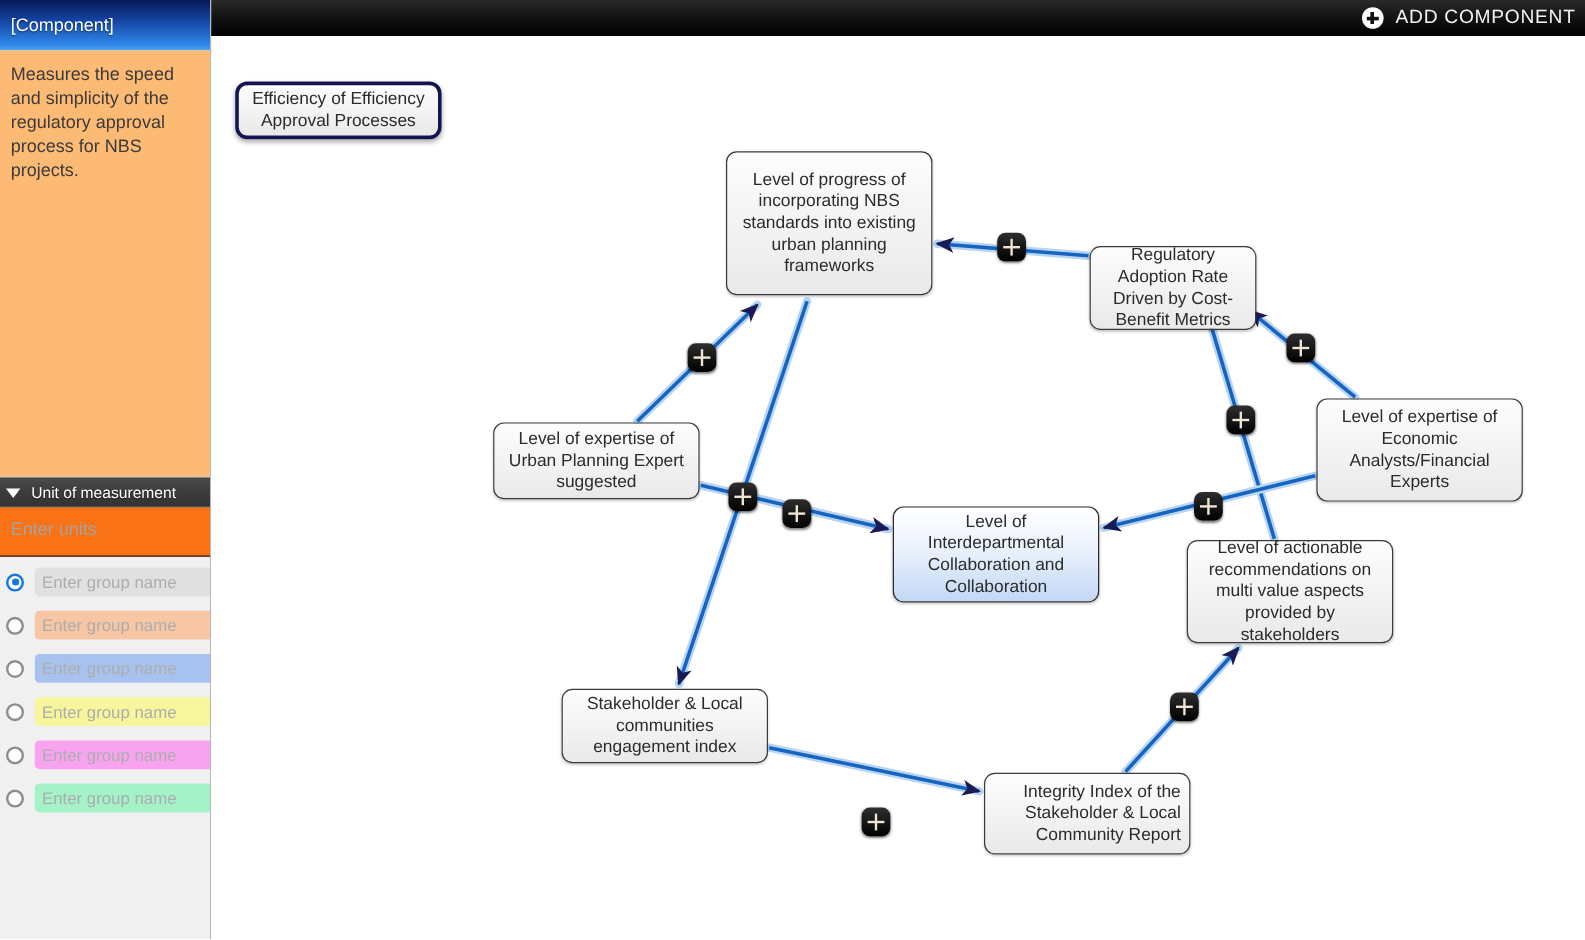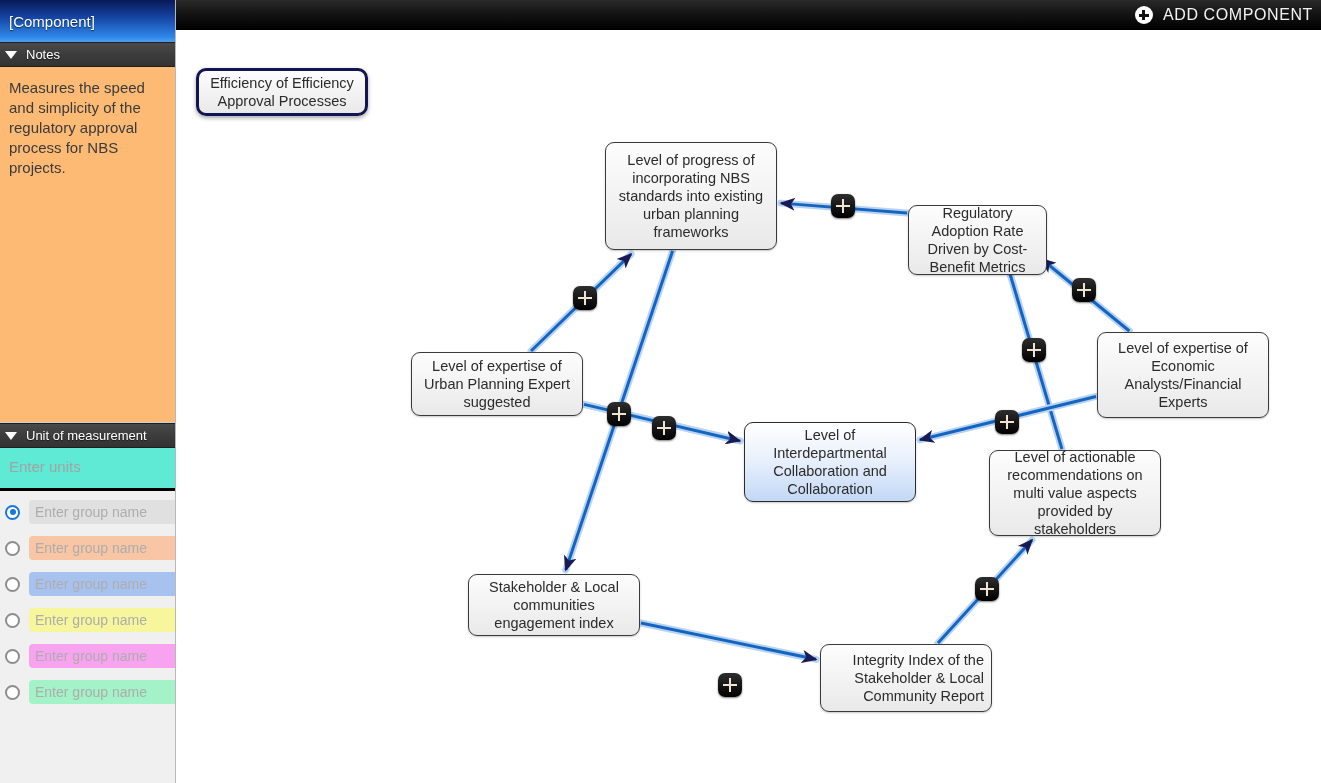--- a/index.html
+++ b/index.html
@@ -106,23 +106,23 @@
     background: #fdba74;
     padding: 11px 10px 14px 9px;
     color: #3b3b3b;
     font-size: 15px;
     line-height: 20px;
     min-height: 356px;
     box-sizing: border-box;
     border-bottom: 1px solid #cfcfcf;
   }
   #units-body {
-    background: #5eead4;
+    background: #f97316;
     padding: 10px 9px 12px 9px;
-    border-bottom: 3px solid #000000;
+    border-bottom: 1px solid #000000;
   }
   #units-input {
     width: 100%;
     border: none;
     outline: none;
     background: transparent;
     font-size: 15px;
     color: #333;
     font-family: "Liberation Sans", sans-serif;
     padding: 0;
@@ -241,24 +241,20 @@
 </style>
 </head>
 <body>
 
 <div id="app">
 
   <div id="sidebar">
 
     <div id="sidebar-title">[Component]</div>
 
-    <div class="section-header">
-      <span class="caret"></span>
-      <span class="section-title-text">Notes</span>
-    </div>
     <div id="notes-body">Measures the speed and simplicity of the regulatory approval process for NBS projects.</div>
 
     <div class="section-header">
       <span class="caret"></span>
       <span class="section-title-text">Unit of measurement</span>
     </div>
     <div id="units-body">
       <input id="units-input" type="text" placeholder="Enter units" style="">
     </div>
 
@@ -342,21 +338,21 @@
         </g>
         <g>
           <line x1="761.972972972973" y1="597" x2="856.0648648648648" y2="494" stroke="#b8d4f2" stroke-width="7" stroke-linecap="round"></line>
           <line x1="761.972972972973" y1="597" x2="856.0648648648648" y2="494" stroke="#1565c0" stroke-width="3" marker-end="url(#ah)"></line>
         </g>
       </svg>
     <div id="node-layer">
         <div class="node selected" style="left: 20px; top: 22px; width: 172px; height: 48px;">
           <span>Efficiency of Efficiency Approval Processes</span>
         </div>
-        <div class="node" style="left: 429px; top: 96px; width: 172px; height: 108px;">
+        <div class="node" style="left: 429px; top: 80px; width: 172px; height: 120px;">
           <span>Level of progress of incorporating NBS standards into existing urban planning frameworks</span>
         </div>
         <div class="node" style="left: 732px; top: 139px; width: 139px; height: 70px; margin-top: 20px;">
           <span>Regulatory Adoption Rate Driven by Cost-Benefit Metrics</span>
         </div>
         <div class="node" style="left: 235px; top: 306px; width: 172px; height: 64px;">
           <span>Level of expertise of Urban Planning Expert suggested</span>
         </div>
         <div class="node" style="left: 921px; top: 286px; width: 172px; height: 86px;">
           <span>Level of expertise of Economic Analysts/Financial Experts</span>

